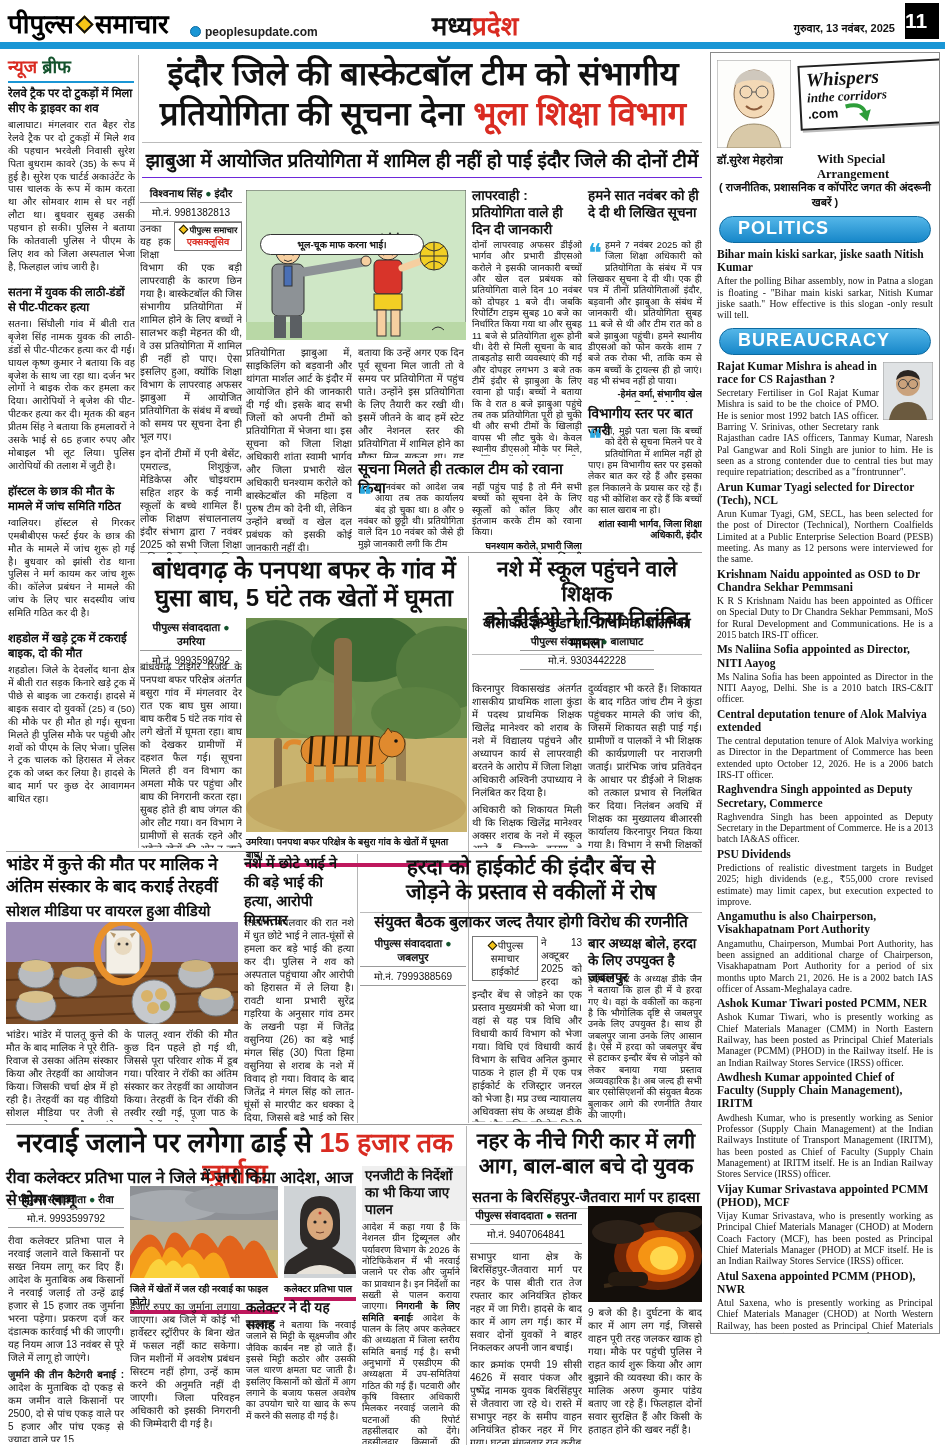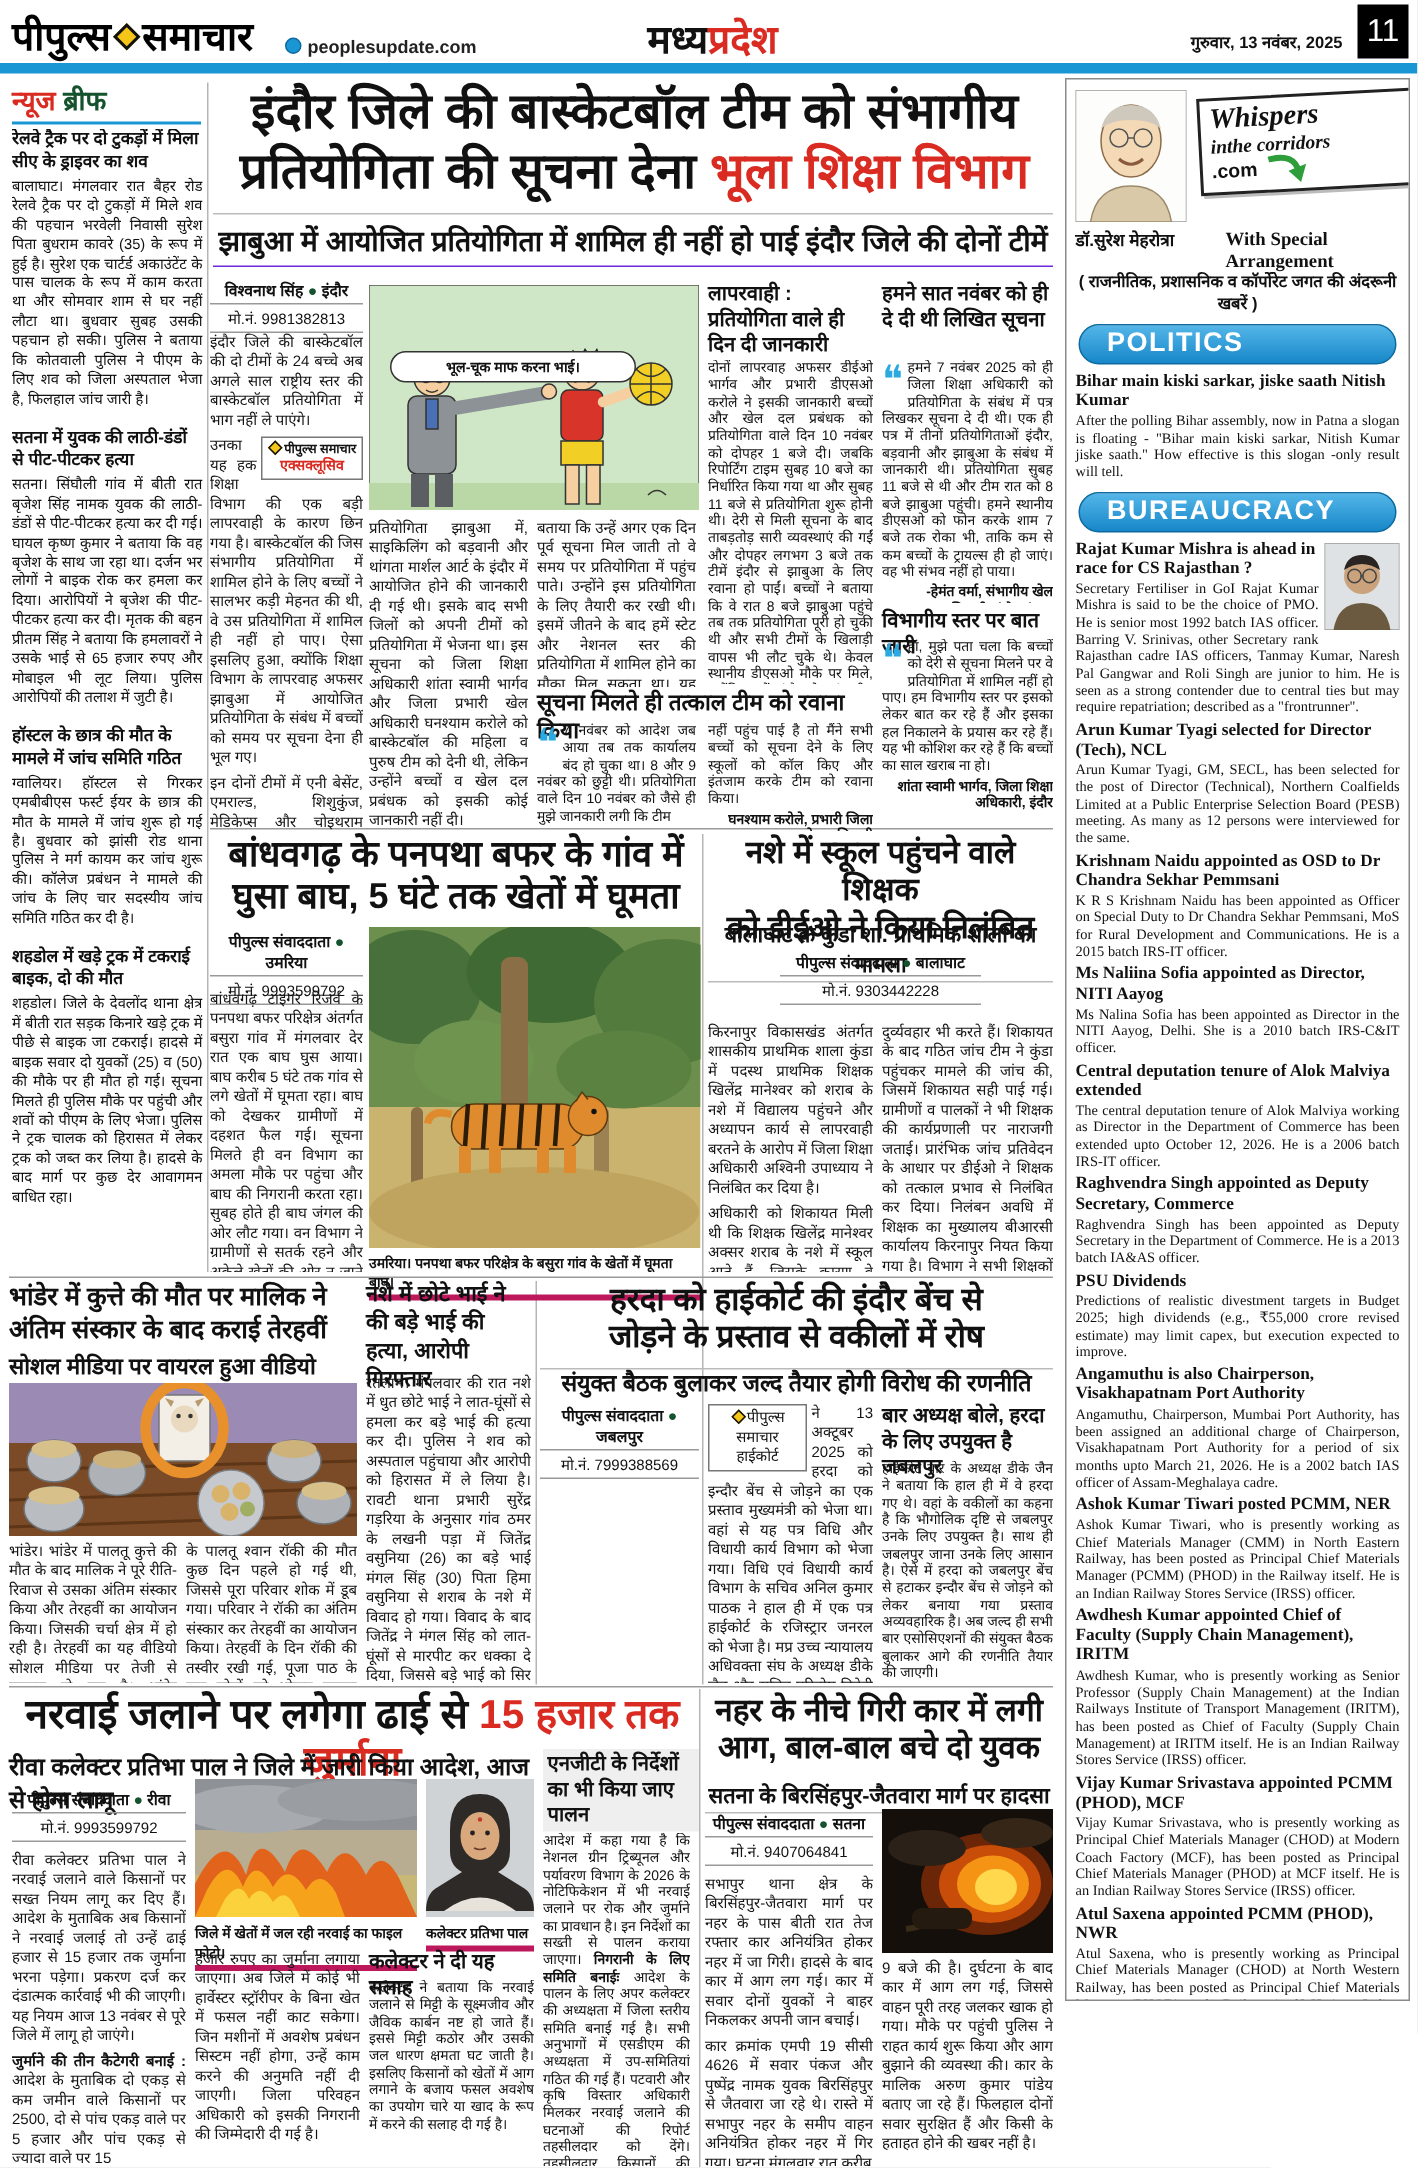--- a/index.html
+++ b/index.html
@@ -11,21 +11,21 @@
   .ovh{overflow:hidden;}
   
   .logo{font-weight:bold;font-size:26px;letter-spacing:0;color:#000;}
   .diamond{display:inline-block;width:9px;height:9px;background:#f5c518;border:2px solid #111;transform:rotate(45deg);margin:0 4px 2px 4px;}
   .site{font-size:12px;font-weight:bold;color:#222;}
   .globedot{display:inline-block;width:9px;height:9px;border-radius:50%;background:#1a96d5;border:1px solid #0d6aa0;margin-right:4px;vertical-align:middle;}
   .region{font-size:26px;font-weight:bold;}
   .red{color:#d92b21;}
   .blue{color:#14532d;}
   .dateline{font-size:11px;font-weight:bold;}
-  .pagebox{background:#000;color:#fff;font-size:21px;font-weight:normal;text-align:center;line-height:36px;}
+  .pagebox{background:#000;color:#fff;font-size:21px;font-weight:bold;line-height:36px;}
   .bluebar{background:#1a96d5;}
   
   .hrl{background:#9a9a9a;height:1px;}
   .vrl{background:#b5b5b5;width:1px;}
   
   .bhead{font-size:18px;font-weight:bold;border-bottom:2px solid #1a96d5;padding-bottom:3px;}
   .btitle{font-size:11.5px;font-weight:bold;line-height:1.3;margin:0 0 3px 0;}
   .bbody{font-size:9.8px;line-height:1.32;margin:0 0 11px 0;}
   
   .h1a{font-size:33px;font-weight:bold;line-height:1.12;}
@@ -117,21 +117,20 @@
   <div class="abs h1a ctr" style="left:142px;top:96px;width:562px;">
     <span>प्रतियोगिता की सूचना देना </span><span class="red">भूला शिक्षा विभाग</span>
   </div>
   <div class="abs sub1 ctr" style="left:142px;top:142px;width:560px;">झाबुआ में आयोजित प्रतियोगिता में शामिल ही नहीं हो पाई इंदौर जिले की दोनों टीमें</div>
 
   <div class="abs" style="left:140px;top:186px;width:102px;">
     <div class="byl"><span>विश्वनाथ सिंह</span> <span class="blue">●</span> <span>इंदौर</span></div>
     <div class="phn">मो.नं. 9981382813</div>
   </div>
   <div class="abs hbody just ovh" style="left:140px;top:222px;width:102px;height:332px;">
-    <p><span>इंदौर जिले की बास्केटबॉल की दो टीमों के 24 बच्चे अब अगले साल राष्ट्रीय स्तर की बास्केटबॉल प्रतियोगिता में भाग नहीं ले पाएंगे।</span></p>
     <div class="excl">
       <div class="l1"><span class="diamond" style="width:5px;height:5px;border-width:1px;margin:0 2px;"></span><span>पीपुल्स समाचार</span></div>
       <div class="l2">एक्सक्लूसिव</div>
     </div>
     <p><span>उनका यह हक शिक्षा विभाग की एक बड़ी लापरवाही के कारण छिन गया है। बास्केटबॉल की जिस संभागीय प्रतियोगिता में शामिल होने के लिए बच्चों ने सालभर कड़ी मेहनत की थी, वे उस प्रतियोगिता में शामिल ही नहीं हो पाए। ऐसा इसलिए हुआ, क्योंकि शिक्षा विभाग के लापरवाह अफसर झाबुआ में आयोजित प्रतियोगिता के संबंध में बच्चों को समय पर सूचना देना ही भूल गए।</span></p>
     <p><span>इन दोनों टीमों में एनी बेसेंट, एमराल्ड, शिशुकुंज, मेडिकेप्स और चोइथराम सहित शहर के कई नामी स्कूलों के बच्चे शामिल हैं। लोक शिक्षण संचालनालय इंदौर संभाग द्वारा 7 नवंबर 2025 को सभी जिला शिक्षा अधिकारियों को पत्र लिखा गया था। इसमें 10 नवंबर 2025 को बास्केटबॉल</span></p>
   </div>
 
   <div class="abs" style="left:246px;top:190px;width:220px;height:150px;">
     <svg width="220" height="150" viewBox="0 0 220 150">

